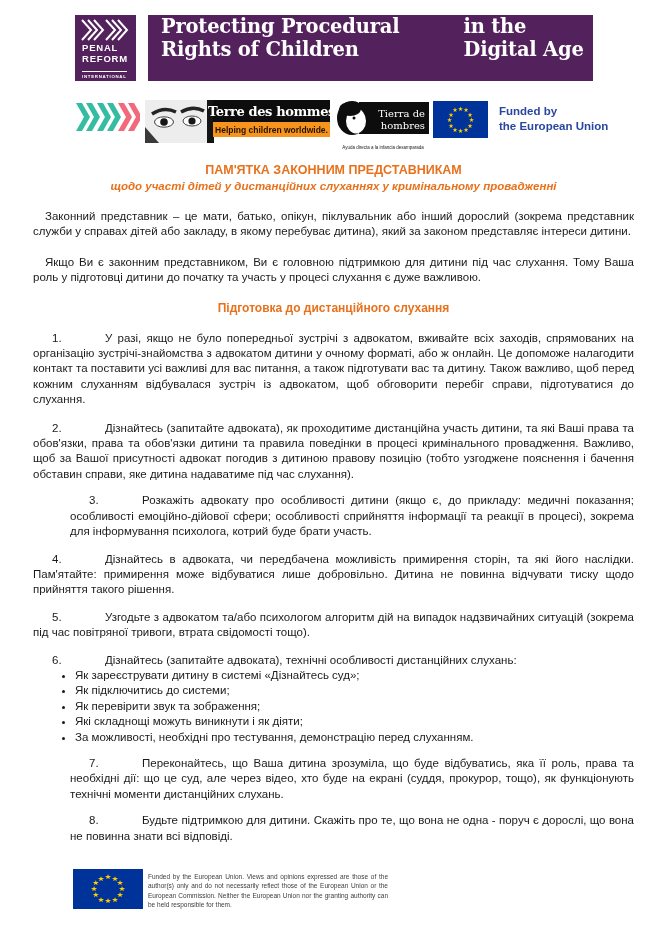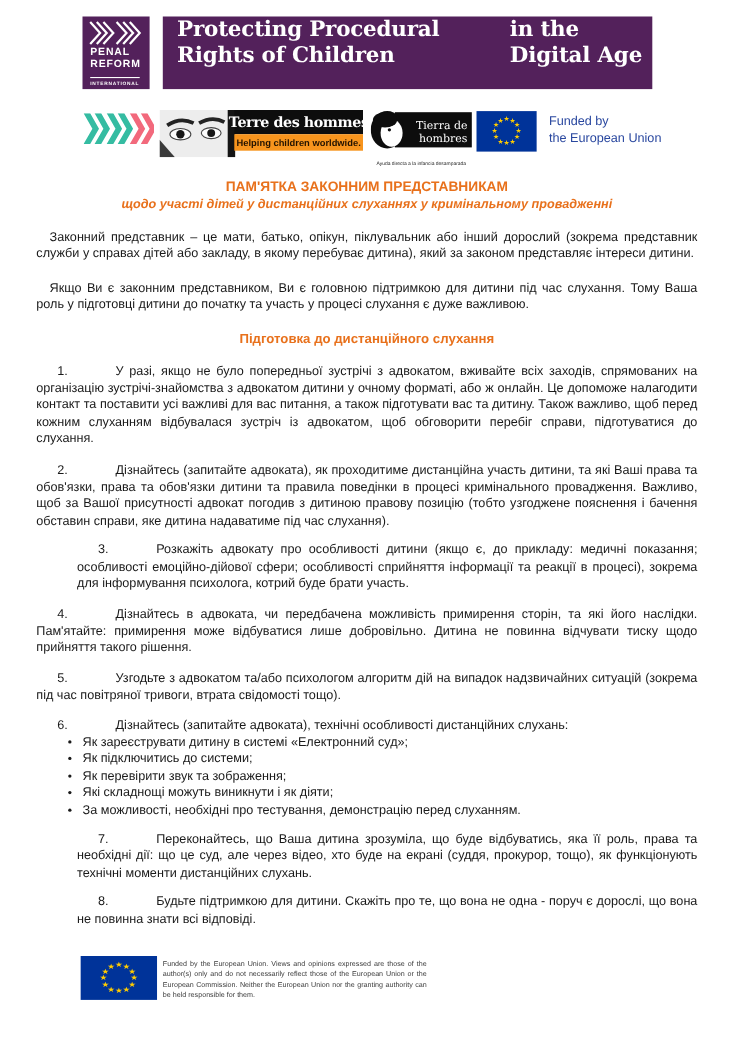--- a/index.html
+++ b/index.html
@@ -29,21 +29,21 @@
   .chevrons { position:absolute; left:76px; top:103px; }
   .eyes { position:absolute; left:145px; top:100px; }
   .tdh { position:absolute; left:213px; top:100px; width:117px; }
   .tdh-black { background:#0d0d0d; color:#ffffff; height:22px; display:flex; align-items:center; justify-content:center;
                font-family:"DejaVu Serif", serif; font-size:13px; font-weight:bold; letter-spacing:-0.4px; white-space:nowrap; }
   .tdh-orange { background:#F7941D; color:#231300; height:15px; display:flex; align-items:center; justify-content:center;
                 font-size:8.5px; font-weight:bold; white-space:nowrap; }
   .tierra { position:absolute; left:337px; top:96px; width:92px; }
   .tierra-caption { font-size:4.5px; color:#222; text-align:center; margin-top:1px; white-space:nowrap; }
   .eu-funded { position:absolute; left:433px; top:101px; display:flex; align-items:flex-start; }
-  .eu-funded .txt { margin-left:11px; margin-top:3px; color:#29479F; font-weight:normal; font-size:11.5px; line-height:14.5px; }
+  .eu-funded .txt { margin-left:11px; margin-top:3px; color:#29479F; font-weight:bold; font-size:11.5px; line-height:14.5px; }
   .eu-star { font-size:6.2px; fill:#FFCC00; text-anchor:middle; dominant-baseline:central; font-family:"DejaVu Sans", sans-serif; }
 
   
   .content { position:absolute; left:33px; top:163px; width:601px;
              font-size:11.5px; line-height:15.4px; text-align:justify; }
   .doc-title { color:#E8711C; font-weight:bold; font-size:12.5px; line-height:14px; text-align:center; }
   .doc-subtitle { color:#E8711C; font-weight:bold; font-style:italic; font-size:11.5px; line-height:15px;
                   text-align:center; margin-top:2px; }
   .content p.intro { margin-top:15px; text-indent:12px; }
   .section-heading { color:#E8711C; font-weight:bold; font-size:12px; line-height:15px; text-align:center; margin-top:15px; }
@@ -174,21 +174,21 @@
 
     <p class="item mt11"><span class="num">3.</span><span>Розкажіть адвокату про особливості дитини (якщо є, до прикладу: медичні показання; особливості емоційно-дійової сфери; особливості сприйняття інформації та реакції в процесі), зокрема для інформування психолога, котрий буде брати участь.</span></p>
 
     <p class="item mt12"><span class="num">4.</span><span>Дізнайтесь в адвоката, чи передбачена можливість примирення сторін, та які його наслідки. Пам'ятайте: примирення може відбуватися лише добровільно. Дитина не повинна відчувати тиску щодо прийняття такого рішення.</span></p>
 
     <p class="item mt12"><span class="num">5.</span><span>Узгодьте з адвокатом та/або психологом алгоритм дій на випадок надзвичайних ситуацій (зокрема під час повітряної тривоги, втрата свідомості тощо).</span></p>
 
     <p class="item mt12"><span class="num">6.</span><span>Дізнайтесь (запитайте адвоката), технічні особливості дистанційних слухань:</span></p>
 
     <ul>
-      <li>Як зареєструвати дитину в системі «Електронний суд»;</li>
+      <li>Як зареєструвати дитину в системі «Дізнайтесь суд»;</li>
       <li>Як підключитись до системи;</li>
       <li>Як перевірити звук та зображення;</li>
       <li>Які складнощі можуть виникнути і як діяти;</li>
       <li>За можливості, необхідні про тестування, демонстрацію перед слуханням.</li>
     </ul>
 
     <p class="item mt11"><span class="num">7.</span><span>Переконайтесь, що Ваша дитина зрозуміла, що буде відбуватись, яка її роль, права та необхідні дії: що це суд, але через відео, хто буде на екрані (суддя, прокурор, тощо), як функціонують технічні моменти дистанційних слухань.</span></p>
 
     <p class="item mt11"><span class="num">8.</span><span>Будьте підтримкою для дитини. Скажіть про те, що вона не одна - поруч є дорослі, що вона не повинна знати всі відповіді.</span></p>
   </div>

